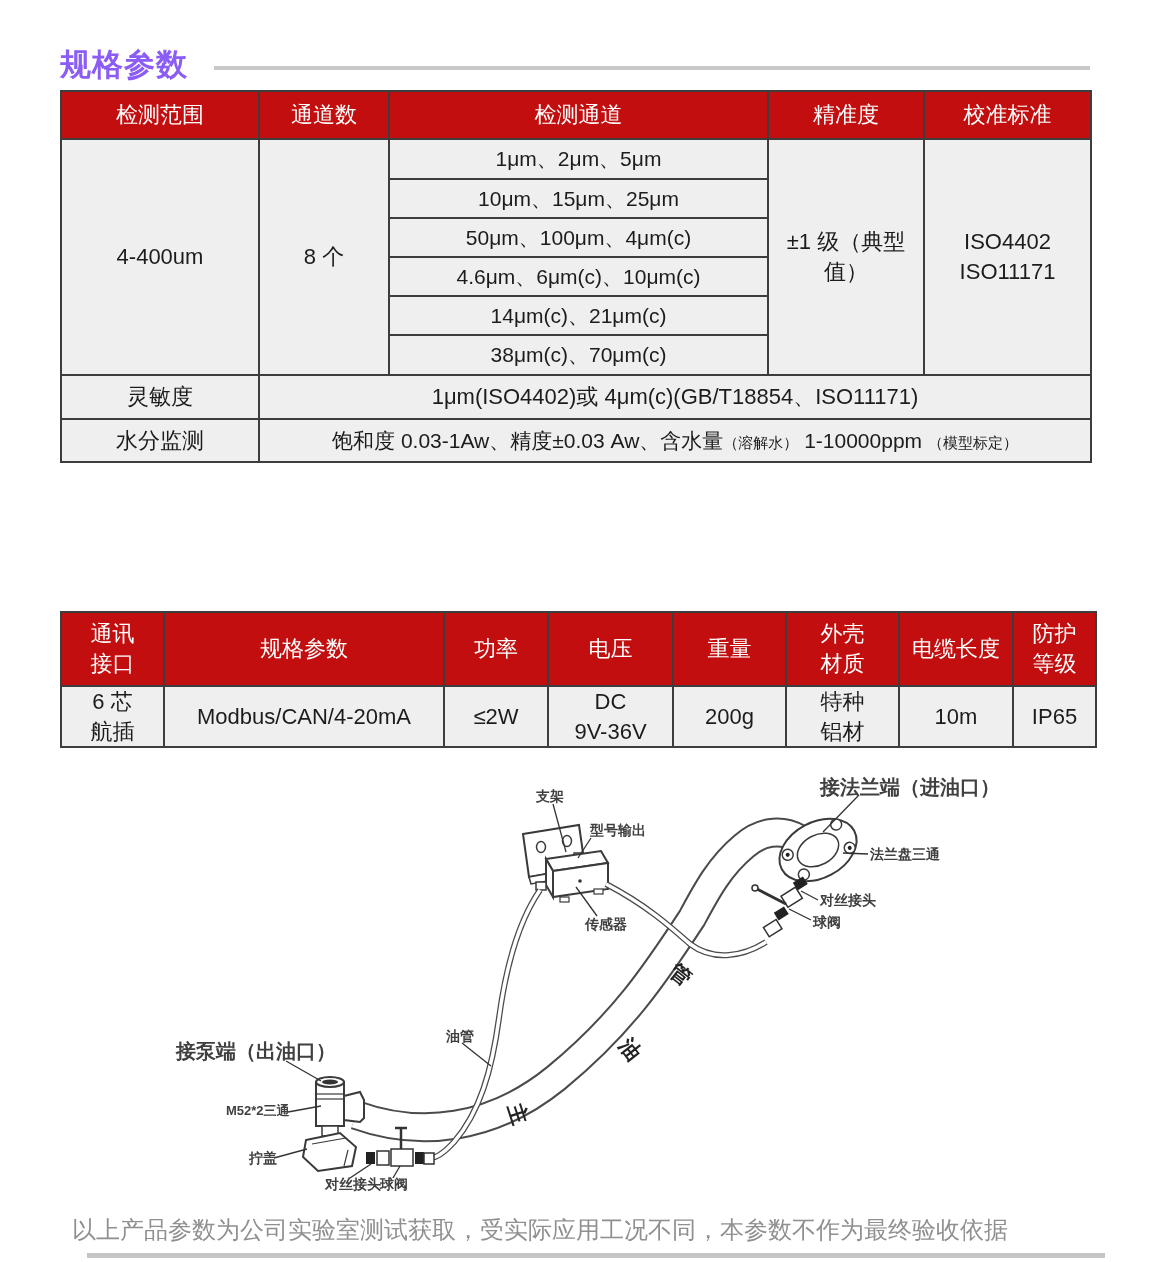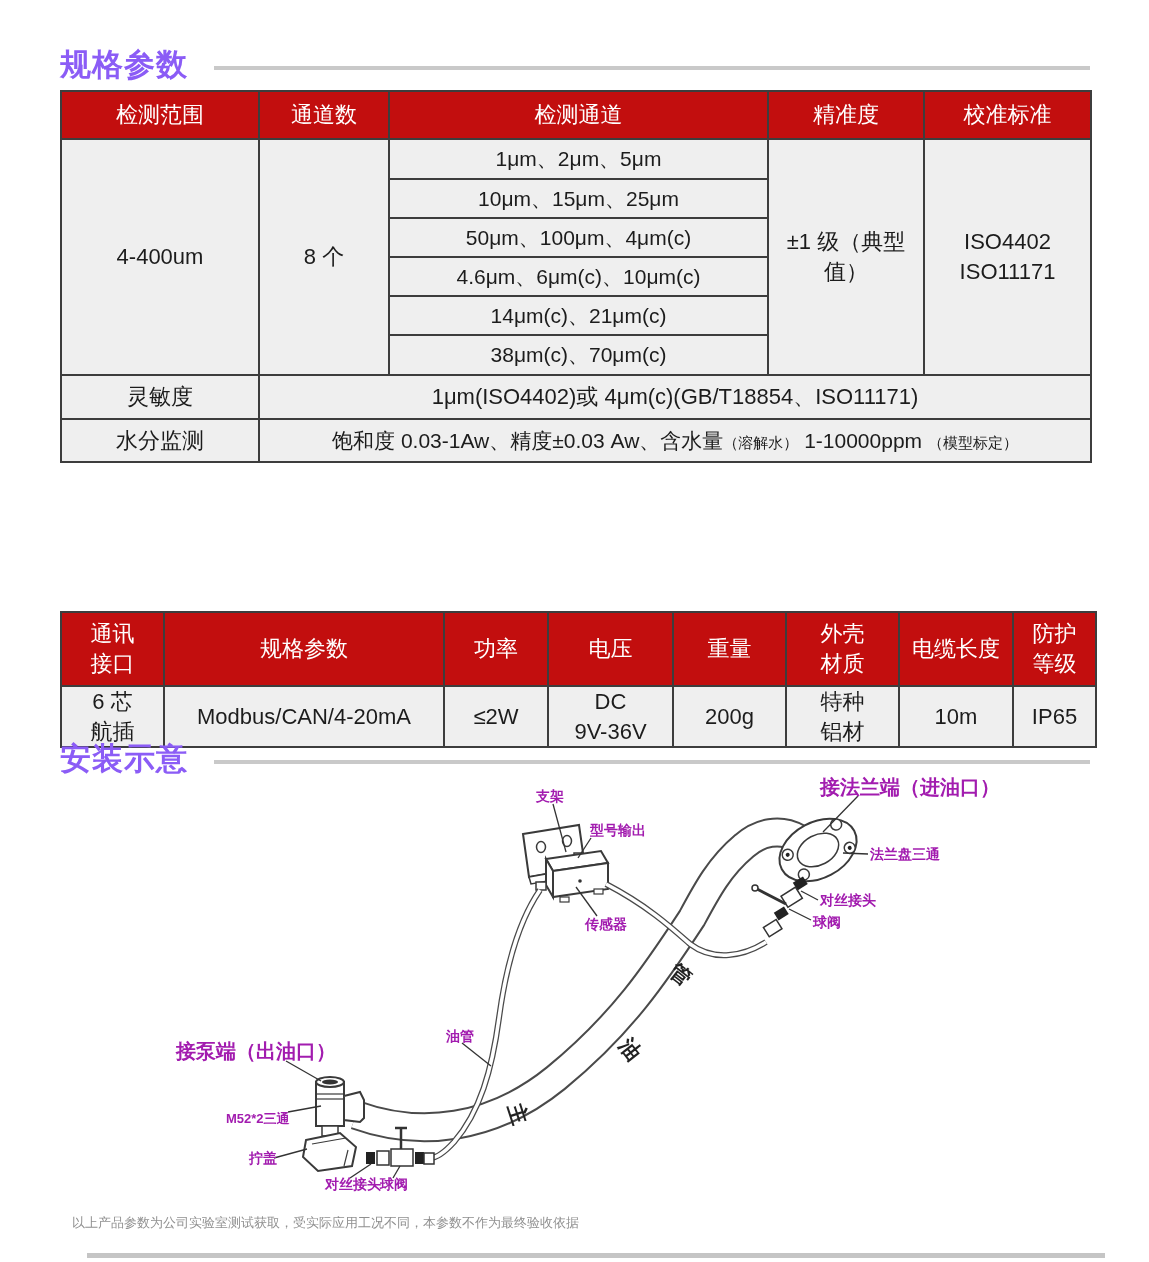--- a/index.html
+++ b/index.html
@@ -16,25 +16,25 @@
   td{border:2px solid #3d3d3d;text-align:center;vertical-align:middle;padding:0 4px;box-sizing:border-box;}
   td.hd{background:#c20e0e;color:#fff;font-size:22px;}
   td.bd{background:#efefef;font-size:22px;color:#1c1c1c;}
   td.ch{background:#efefef;font-size:21px;color:#1c1c1c;}
   .pre{white-space:pre-line;line-height:1.35;}
   .small{font-size:15px;margin-top:25px;}
 
   
   .diagram{position:absolute;left:0;top:770px;width:1149px;height:445px;}
   .diagram svg{position:absolute;left:0;top:0;}
-  .dlabel{position:absolute;font-size:14px;font-weight:bold;color:#a21caf;white-space:nowrap;}
+  .dlabel{position:absolute;font-size:14px;font-weight:bold;color:#404040;white-space:nowrap;}
   .dlabel-lg{font-size:20px;}
   .dlabel-sm{font-size:13px;}
 
-  .footnote{position:absolute;left:72px;top:1214px;font-size:13px;color:#909090;white-space:nowrap;}
+  .footnote{position:absolute;left:72px;top:1214px;font-size:24px;color:#909090;white-space:nowrap;}
   .bottombar{position:absolute;left:87px;top:1253px;width:1018px;height:5px;background:#c5c5c5;}
 </style>
 </head>
 <body>
 
 <div class="sheet">
 
   <div class="heading" style="top:44px;">
     <span class="htext">规格参数</span>
     <span class="rule"></span>
@@ -128,24 +128,20 @@
 9V-36V</td>
       <td class="bd">200g</td>
       <td class="bd pre">特种
 铝材</td>
       <td class="bd">10m</td>
       <td class="bd">IP65</td>
     </tr>
   </tbody>
     </table>
 
-  <div class="heading" style="top:738px;">
-    <span class="htext">安装示意</span>
-    <span class="rule"></span>
-  </div>
 
   <div class="diagram">
     <svg width="1149" height="445" viewBox="0 0 1149 445">
 
       <g>
         <path d="M356,345 C420,368 492,360 556,308 C622,254 656,203 692,148 C707,120 720,96 744,76 C760,62 780,58 798,68" fill="none" stroke="#4a4a4a" stroke-width="30"></path>
         <path d="M356,345 C420,368 492,360 556,308 C622,254 656,203 692,148 C707,120 720,96 744,76 C760,62 780,58 798,68" fill="none" stroke="#ffffff" stroke-width="26"></path>
       </g>
 
       <g transform="rotate(-28 818 80)">
@@ -244,21 +240,21 @@
 
     <div class="dlabel" style="left:536px;top:18px;">支架</div>
     <div class="dlabel" style="left:590px;top:52px;">型号输出</div>
     <div class="dlabel" style="left:585px;top:146px;">传感器</div>
     <div class="dlabel dlabel-lg" style="left:820px;top:4px;">接法兰端（进油口）</div>
     <div class="dlabel" style="left:870px;top:76px;">法兰盘三通</div>
     <div class="dlabel" style="left:820px;top:122px;">对丝接头</div>
     <div class="dlabel" style="left:813px;top:144px;">球阀</div>
     <div class="dlabel" style="left:446px;top:258px;">油管</div>
     <div class="dlabel dlabel-lg" style="left:176px;top:268px;">接泵端（出油口）</div>
-    <div class="dlabel dlabel-sm" style="left:226px;top:340px;">M52*2三通</div>
+    <div class="dlabel dlabel-sm" style="left:226px;top:332px;">M52*2三通</div>
     <div class="dlabel" style="left:249px;top:380px;">拧盖</div>
     <div class="dlabel" style="left:325px;top:406px;">对丝接头</div>
     <div class="dlabel" style="left:380px;top:406px;">球阀</div>
   </div>
 
   <div class="footnote">以上产品参数为公司实验室测试获取，受实际应用工况不同，本参数不作为最终验收依据</div>
 
   <div class="bottombar"></div>
 
 </div>

